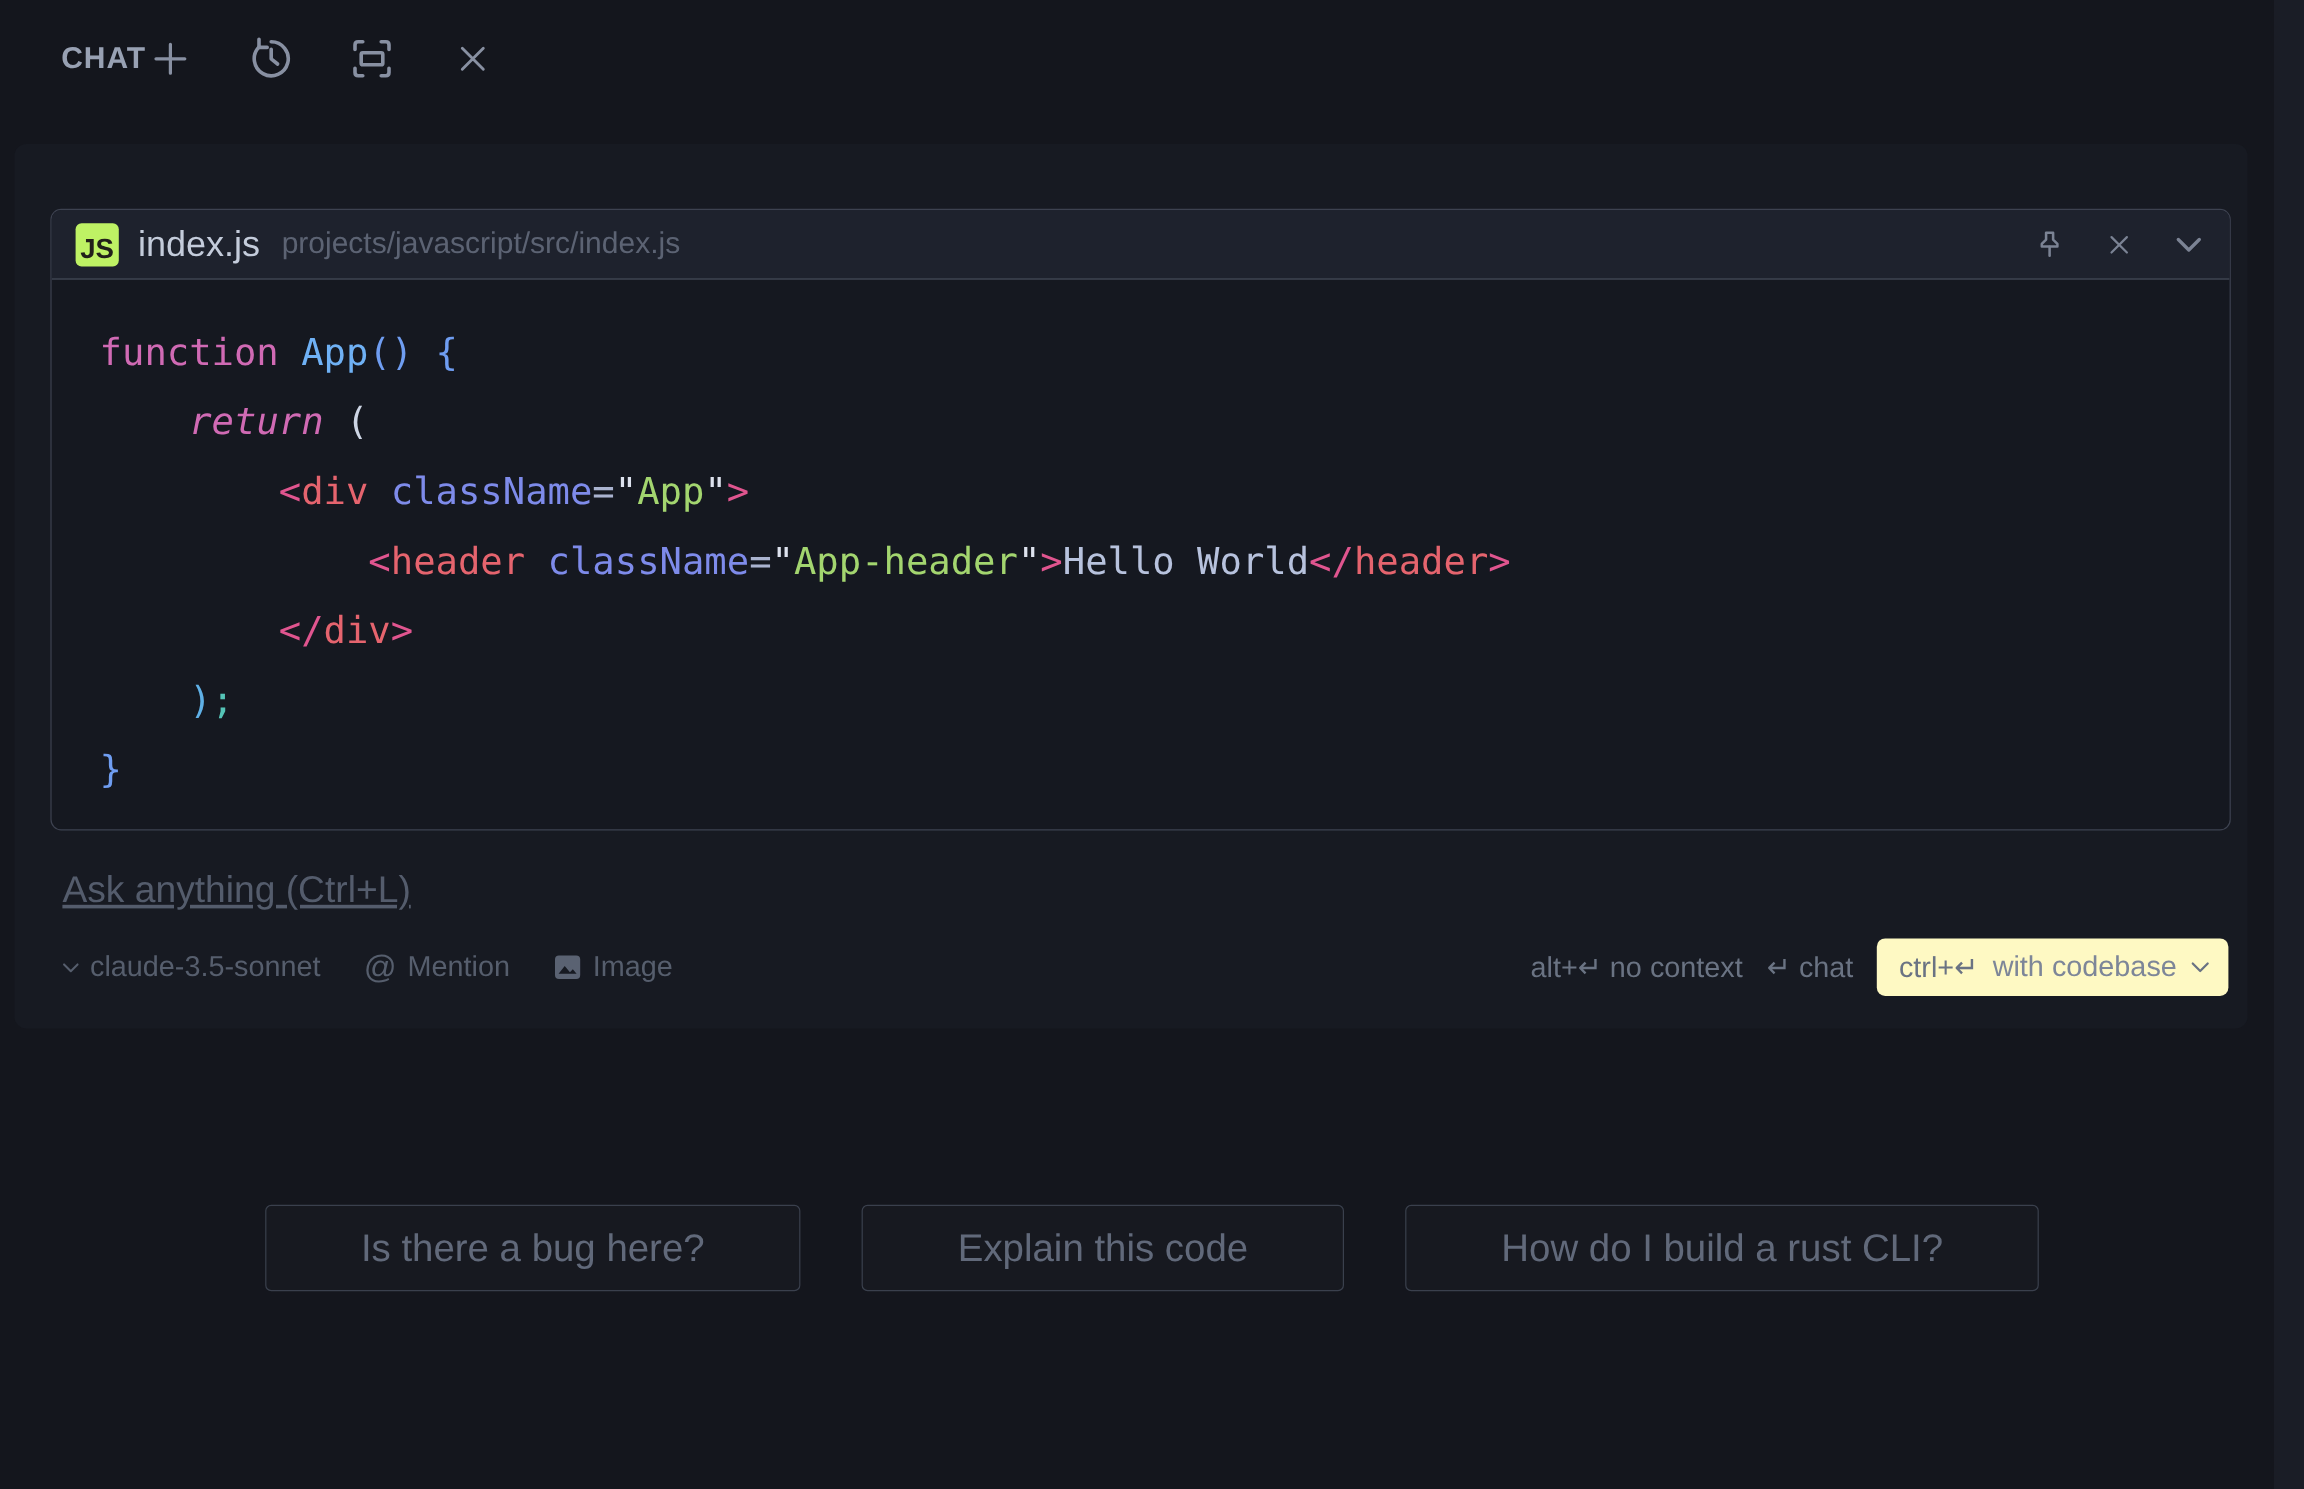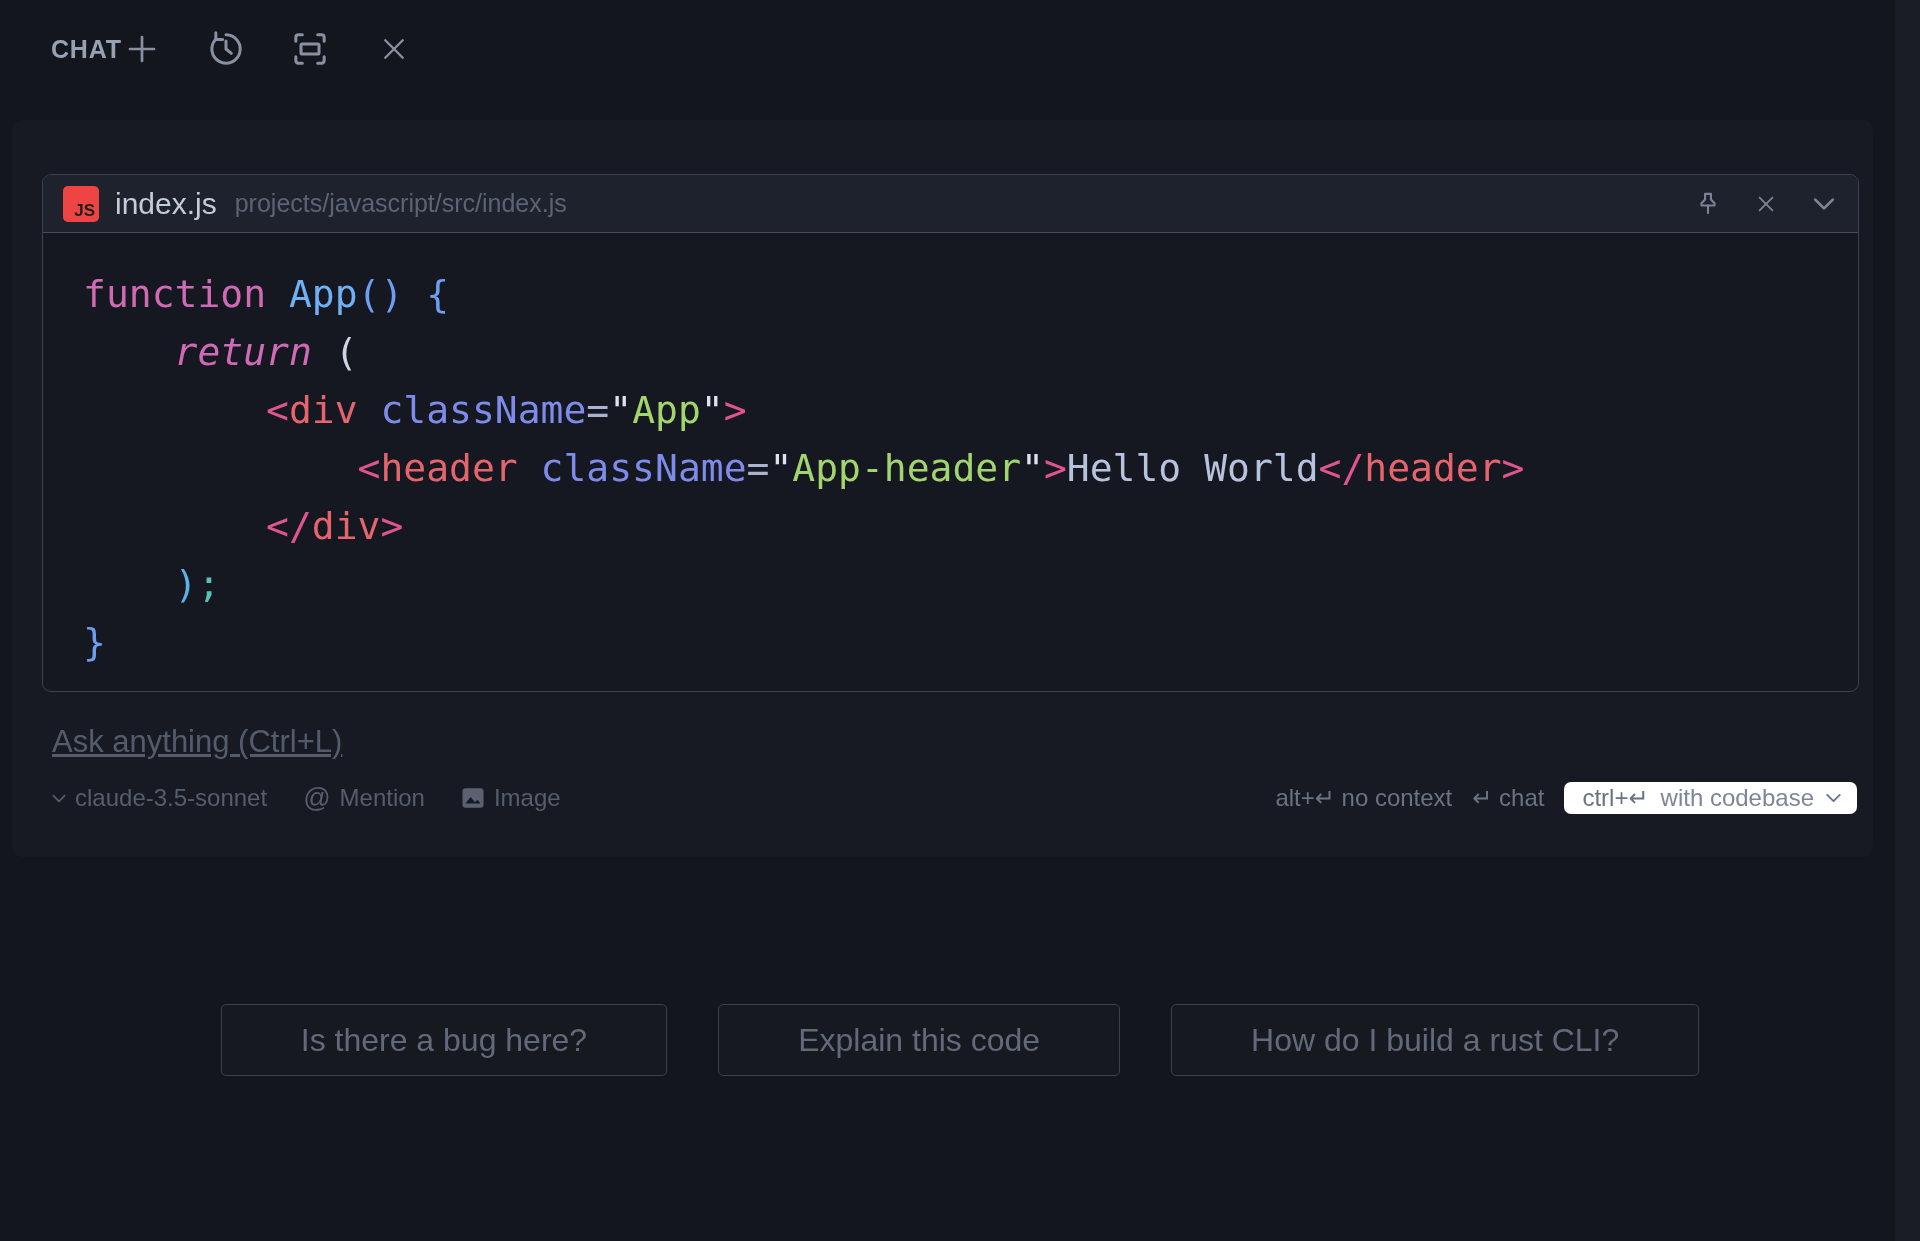--- a/index.html
+++ b/index.html
@@ -16,46 +16,46 @@
 
   
   .input-card{position:absolute;left:12px;top:120px;width:1861px;height:737px;background:#171a22;
     border-radius:10px;box-sizing:border-box;padding:54px 14px 0 30px;}
 
   
   .file-card{border:1px solid #3d4250;border-radius:9px;height:518px;box-sizing:border-box;
     background:#151820;overflow:hidden;}
   .file-header{height:58px;background:#1e222d;border-bottom:1px solid #474c5a;display:flex;
     align-items:center;padding:0 20px;box-sizing:border-box;}
-  .js-badge{width:36px;height:36px;background:#ef4444;border-radius:5px;display:flex;
+  .js-badge{width:36px;height:36px;background:#bef264;border-radius:5px;display:flex;
     align-items:flex-end;justify-content:flex-end;padding:0 4px 1px 0;box-sizing:border-box;
-    font-weight:700;font-size:17px;color:#22201a;flex:0 0 auto;}
+    font-weight:700;font-size:23px;color:#22201a;flex:0 0 auto;}
   .filename{font-size:30px;color:#c4ccdb;margin-left:16px;font-weight:500;}
   .filepath{font-size:25px;color:#5c6373;margin-left:18px;white-space:nowrap;overflow:hidden;
     text-overflow:ellipsis;flex:1 1 auto;}
   .hdr-icons{display:flex;align-items:center;gap:30px;margin-left:16px;color:#7b8394;}
   .hdr-btn{background:none;border:none;padding:0;margin:0;display:flex;align-items:center;
     justify-content:center;width:28px;height:28px;cursor:pointer;color:#7b8394;}
 
   
   .code{padding:32px 16px 0 40px;font-family:"DejaVu Sans Mono","Liberation Mono",monospace;
-    font-size:38px;line-height:58px;white-space:pre;}
+    font-size:31px;line-height:58px;white-space:pre;}
   .code-line{height:58px;}
   .tok-i{font-style:italic;}
 
   
   .ask-placeholder{margin:32px 0 0 10px;font-size:31px;color:#545c6c;text-decoration:underline;}
   .chat-toolbar{display:flex;justify-content:space-between;align-items:center;margin:22px 0 0 10px;
     font-size:24px;color:#565e6d;}
   .tb-left{display:flex;align-items:flex-end;gap:36px;}
   .tb-right{display:flex;align-items:center;gap:20px;color:#6a7383;margin-right:2px;}
   .tb-item{display:flex;align-items:center;gap:9px;cursor:pointer;white-space:nowrap;}
   .at-glyph{font-size:27px;line-height:24px;}
-  .codebase-pill{display:flex;align-items:center;gap:12px;background:#ffffff;border-radius:7px;
-    height:32px;padding:0 16px 0 18px;cursor:pointer;white-space:nowrap;}
+  .codebase-pill{display:flex;align-items:center;gap:12px;background:#fef9c3;border-radius:7px;
+    height:48px;padding:0 16px 0 18px;cursor:pointer;white-space:nowrap;}
   .pill-key{color:#6a7383;}
   .pill-label{color:#7d8698;}
 
   
   .suggestions{position:absolute;top:1004px;left:0;width:1920px;display:flex;justify-content:center;
     gap:51px;}
   .suggestion-btn{height:72px;border:1px solid #3a404d;border-radius:5px;background:rgba(255,255,255,0.015);
     color:#61697a;font-size:32px;font-family:"Liberation Sans",sans-serif;padding:0 79px;cursor:pointer;
     display:flex;align-items:center;}
 

